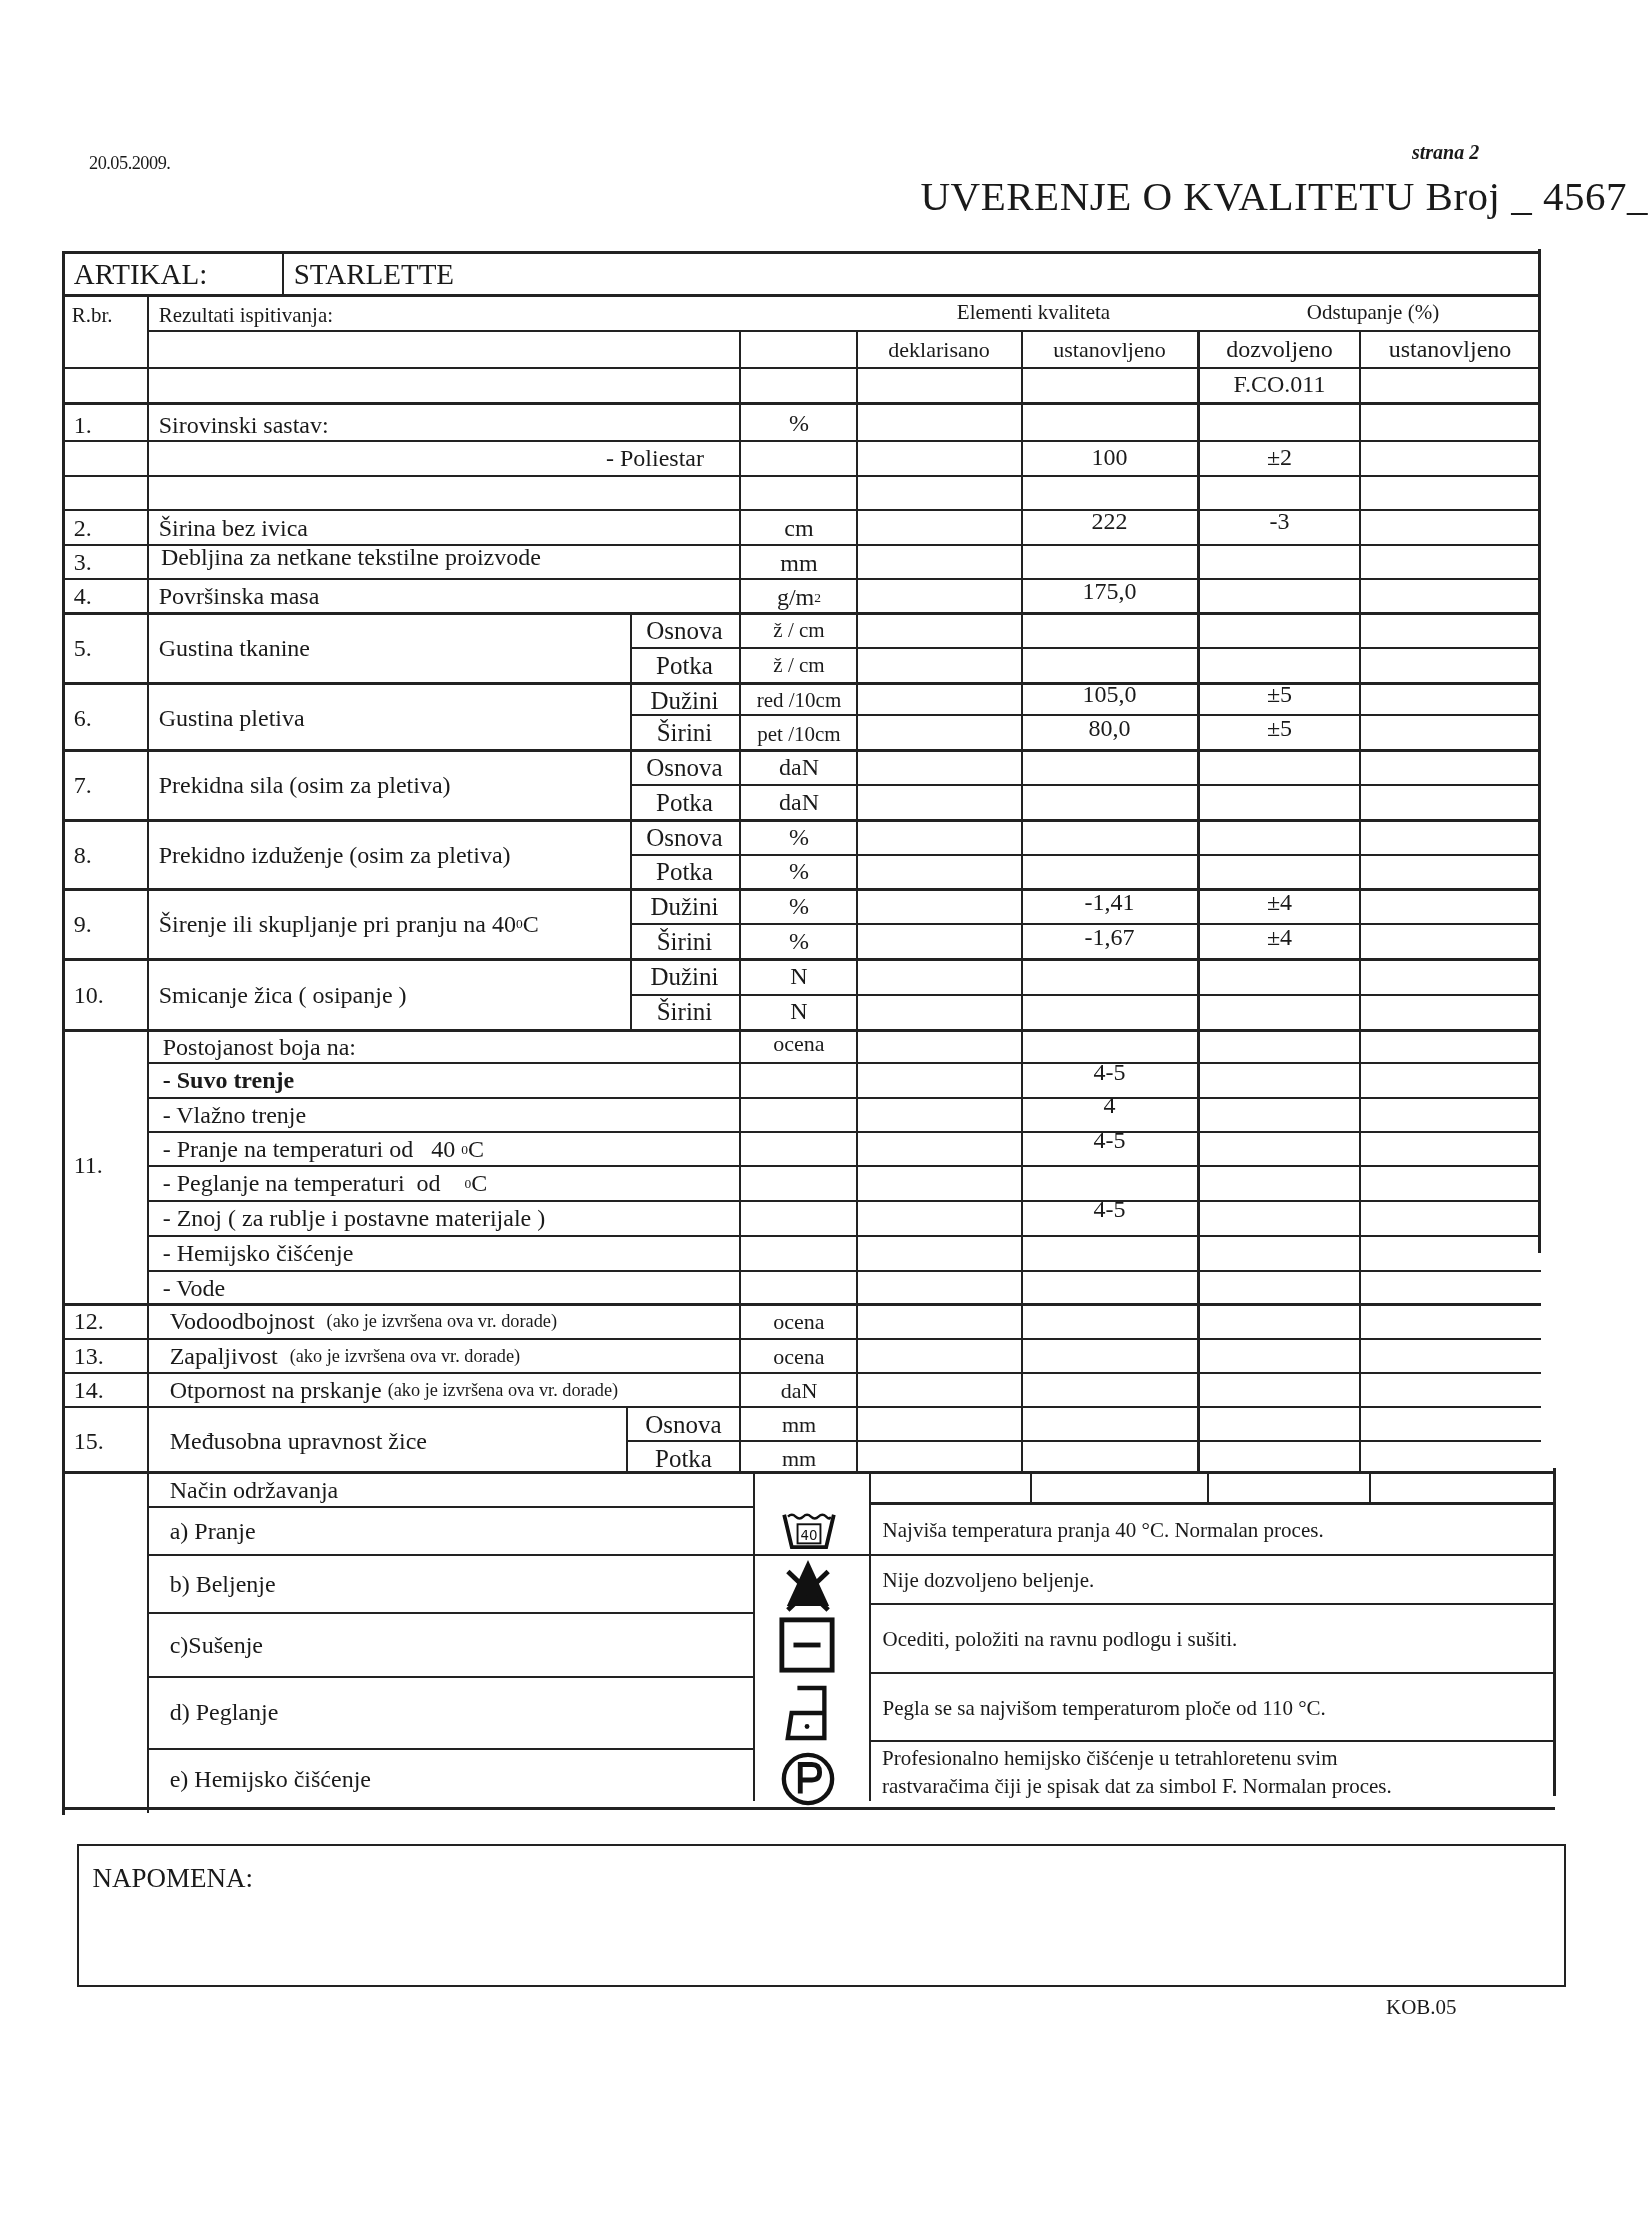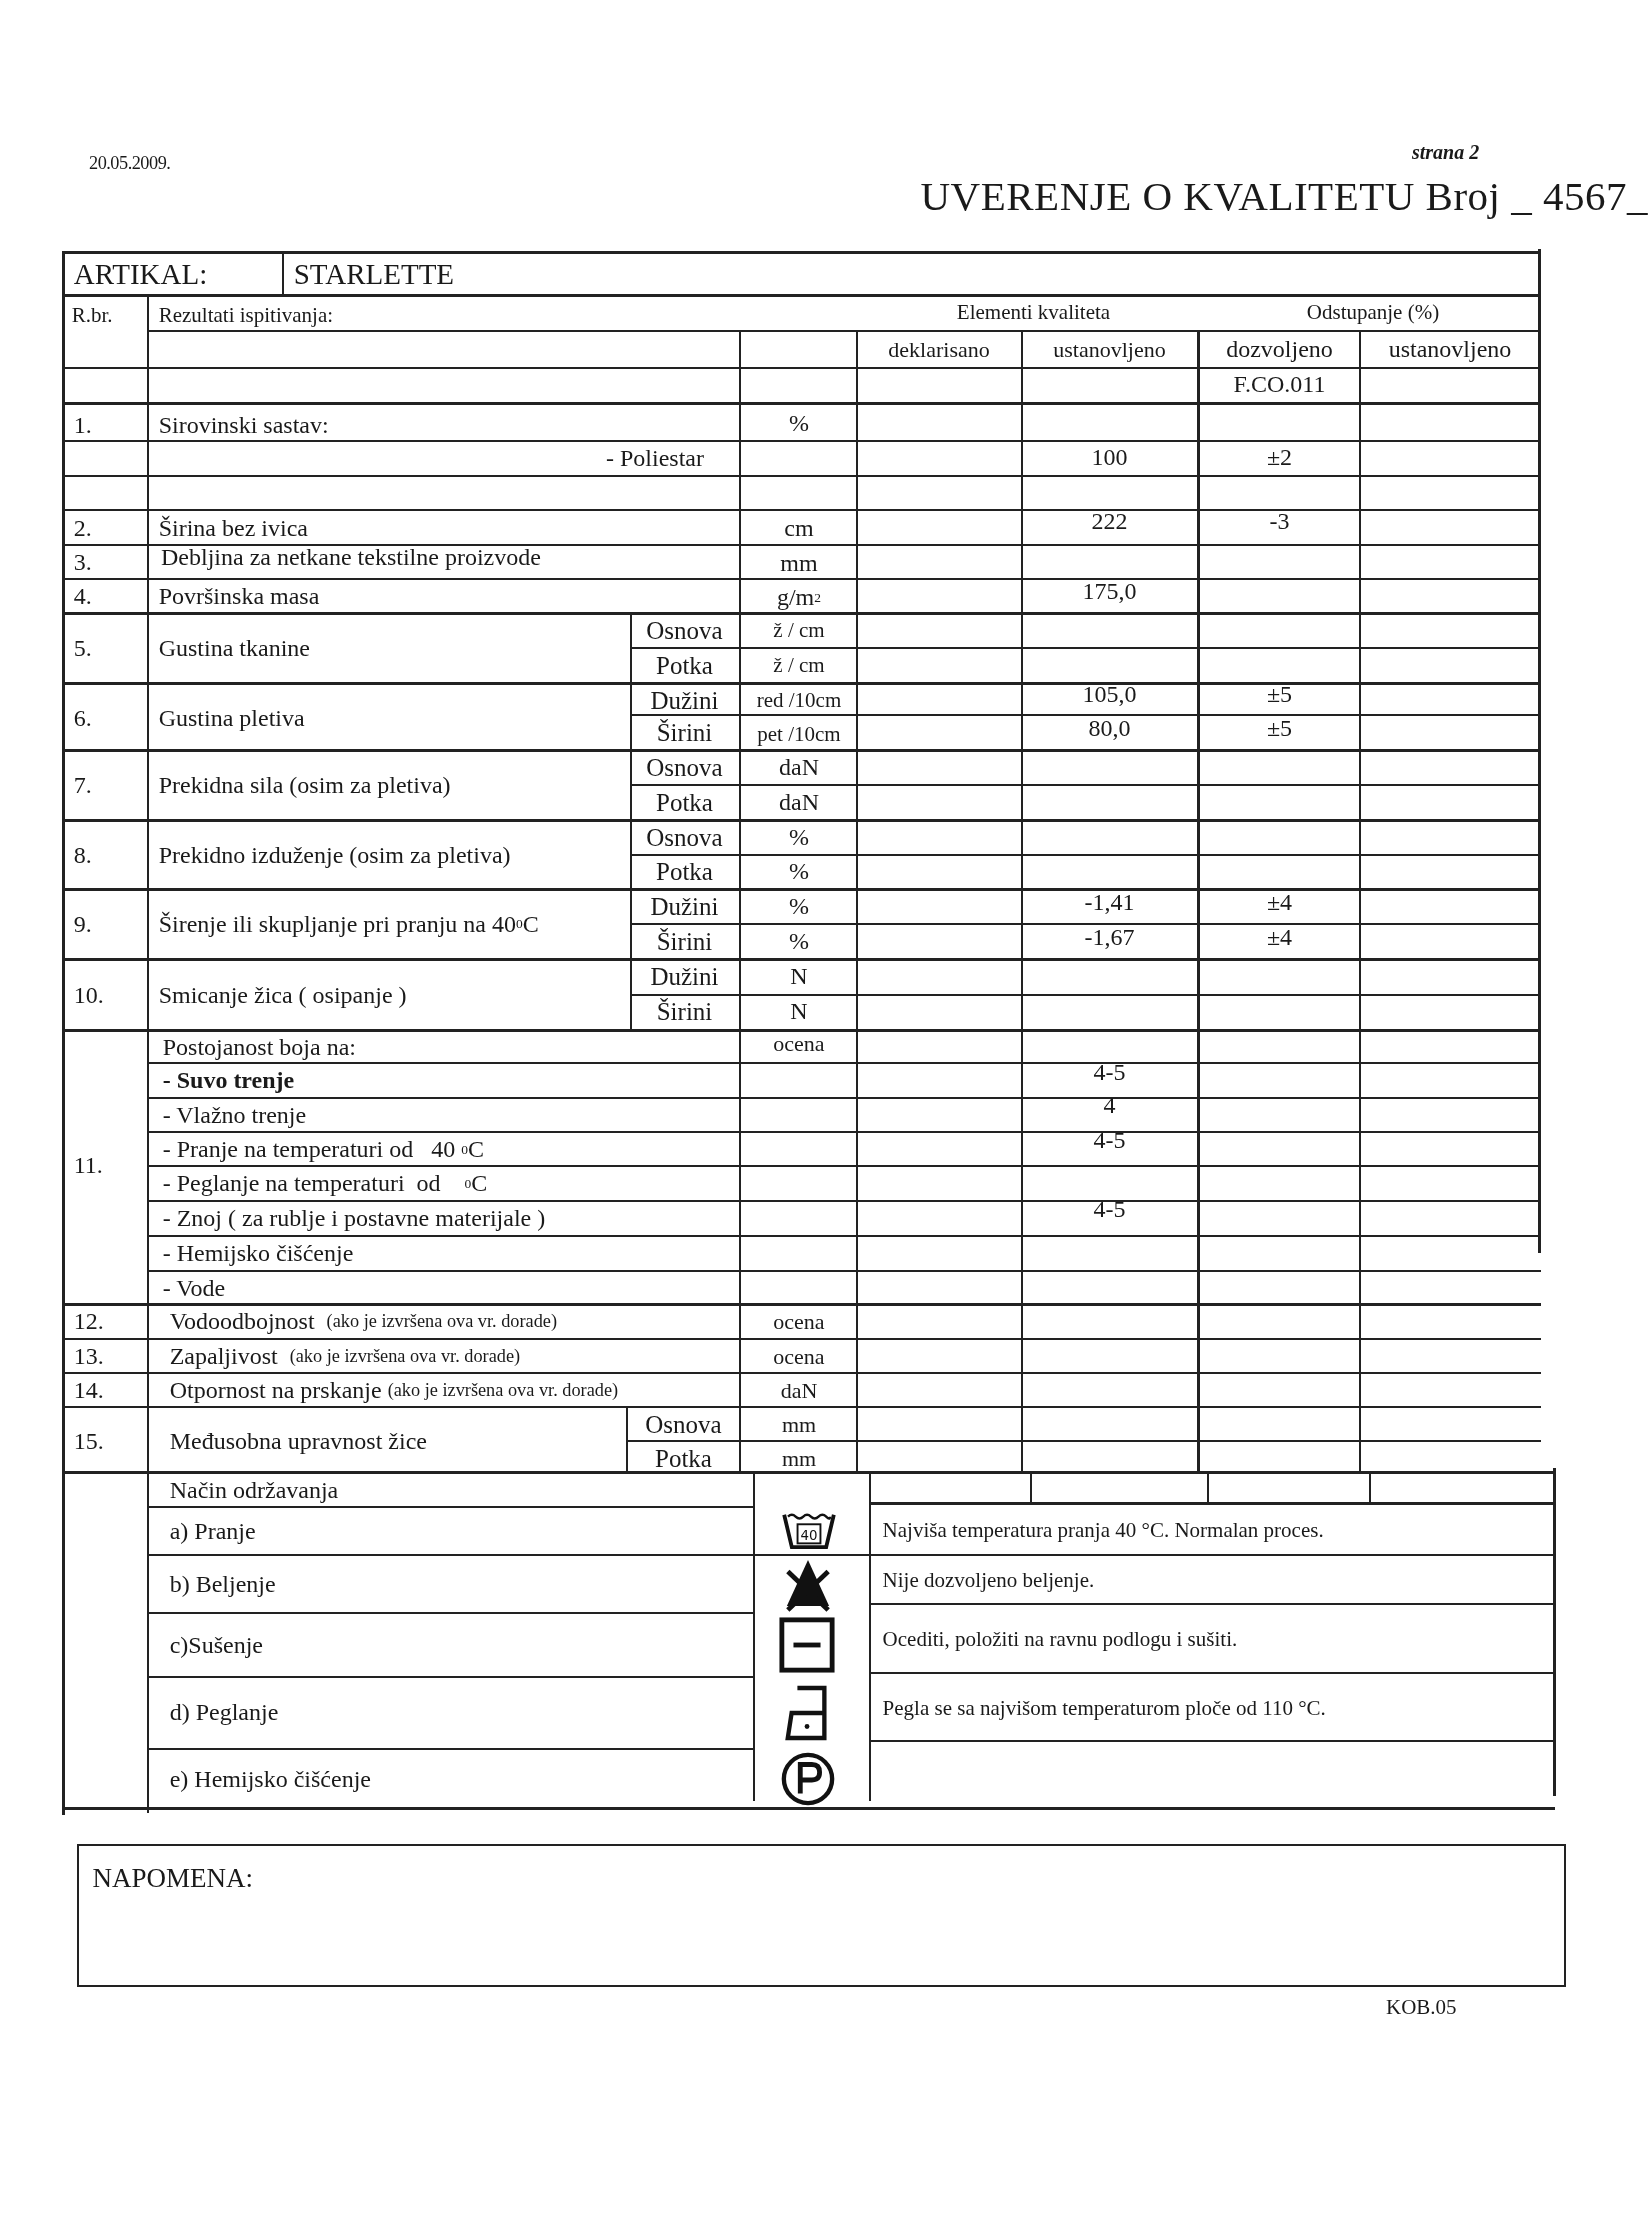--- a/index.html
+++ b/index.html
@@ -283,20 +283,22 @@
     <div class="hline" style="left:869px;top:1740px;width:686px;"></div>
 
     <div class="cell l" style="left:160px;top:1750px;width:579px;height:58px;">e) Hemijsko čišćenje</div>
     <div class="abs icon" style="left:780px;top:1751px;">
       <svg width="56" height="56" viewBox="0 0 58 58">
         <circle cx="29" cy="29" r="25" fill="none" stroke="#111" stroke-width="4.5"></circle>
         <path d="M21 44 L21 14 L33 14 Q41 14 41 22 Q41 30 33 30 L21 30" fill="none" stroke="#111" stroke-width="5"></path>
       </svg>
     </div>
     <div class="abs" style="left:882px;top:1744px;width:666px;font-size:21px;line-height:28px;">
+      <div>Profesionalno hemijsko čišćenje u tetrahloretenu svim</div>
+      <div>rastvaračima čiji je spisak dat za simbol F. Normalan proces.</div>
     </div>
     <div class="hline thick" style="left:62px;top:1807px;width:1493px;"></div>
   </div>
 </div>
 
 <div class="box" style="left:77px;top:1844px;width:1489px;height:143px;">
   <div class="abs" style="left:13.5px;top:17.4px;font-size:27px;">NAPOMENA:</div>
 </div>
 
 <div class="abs" style="left:1386px;top:1995px;font-size:21px;">KOB.05</div>

